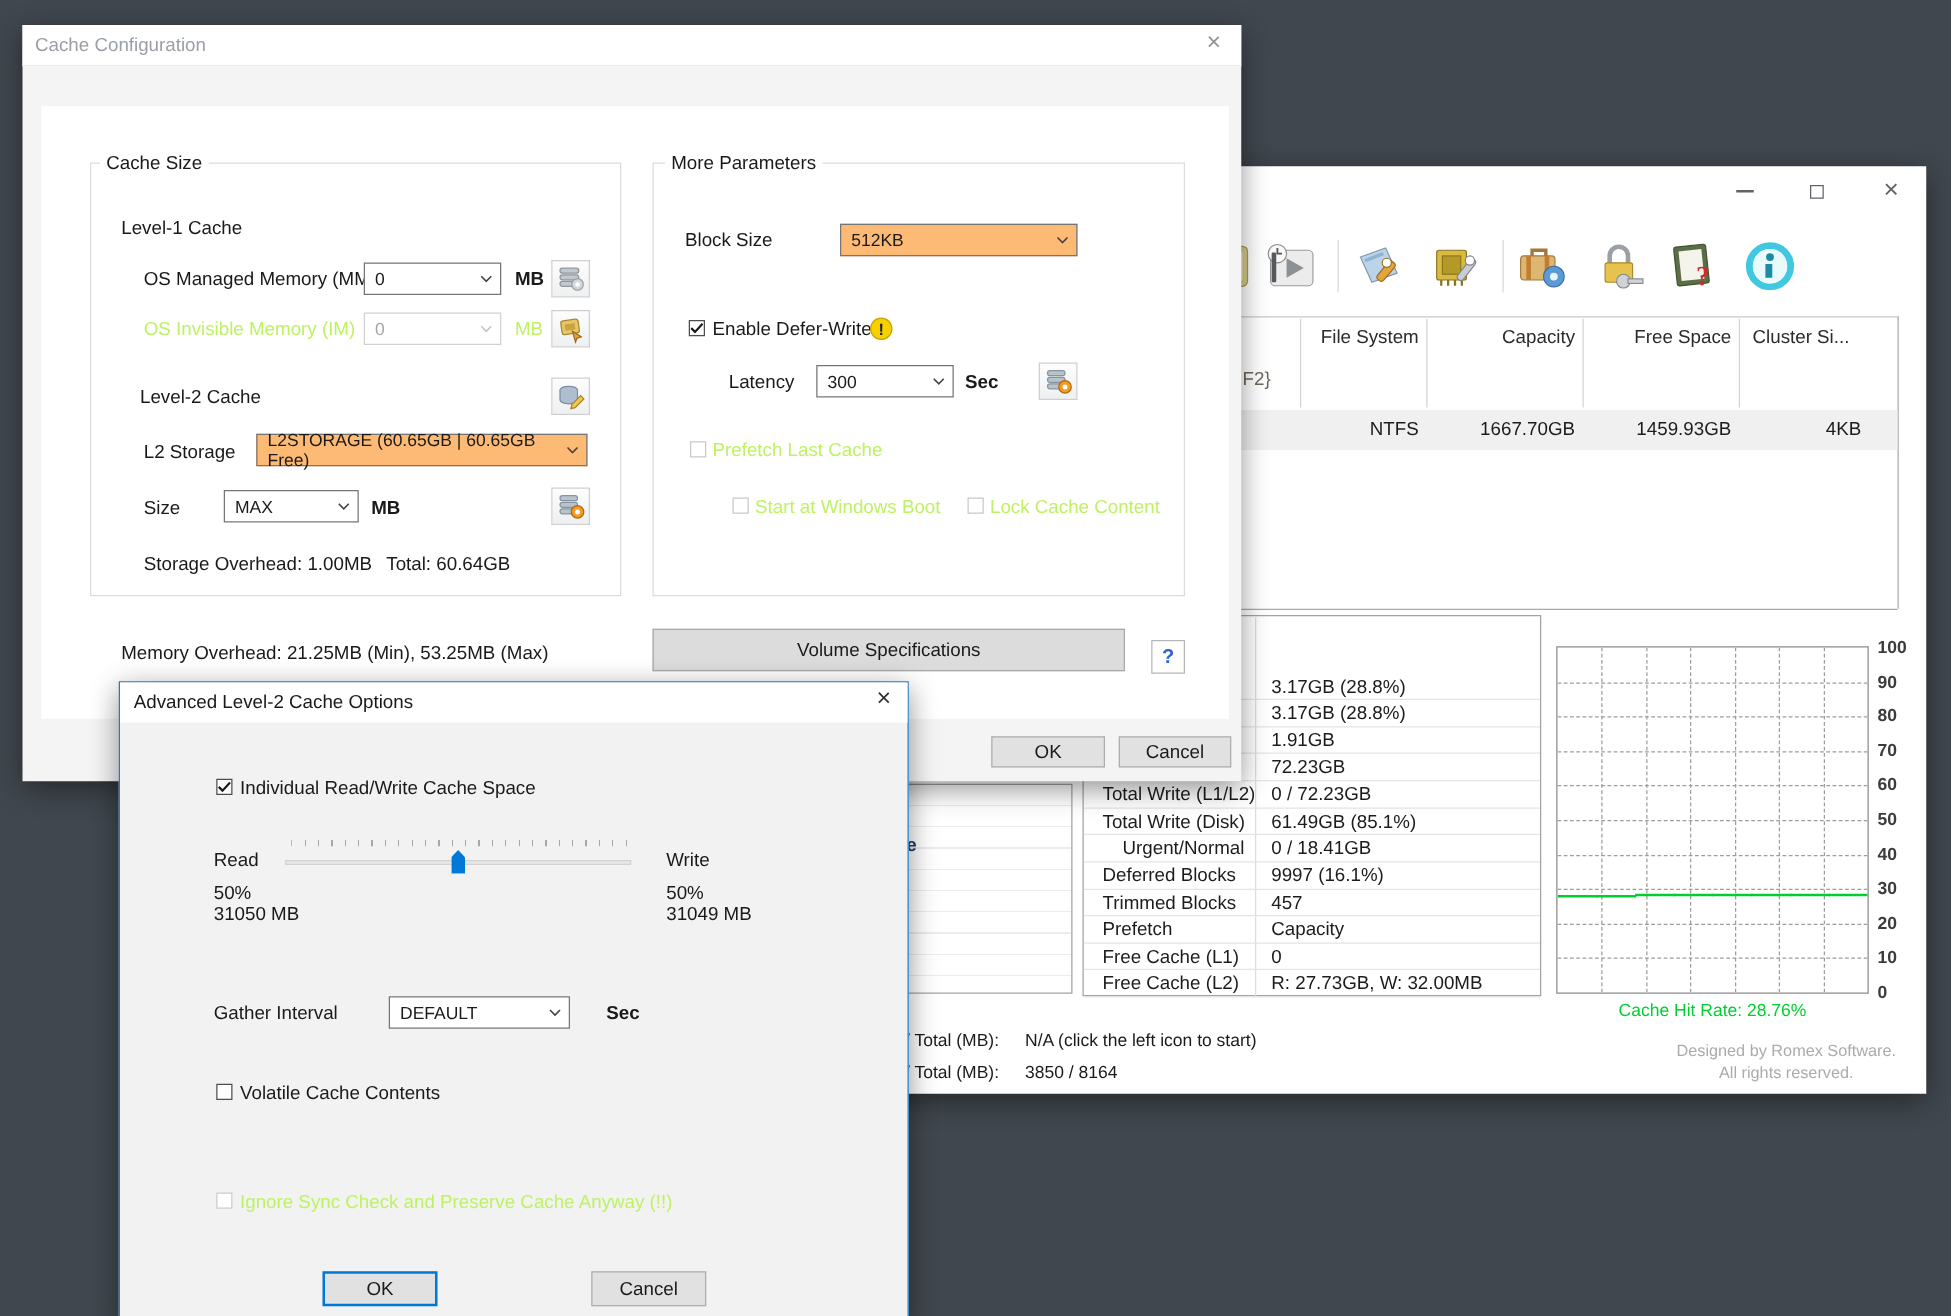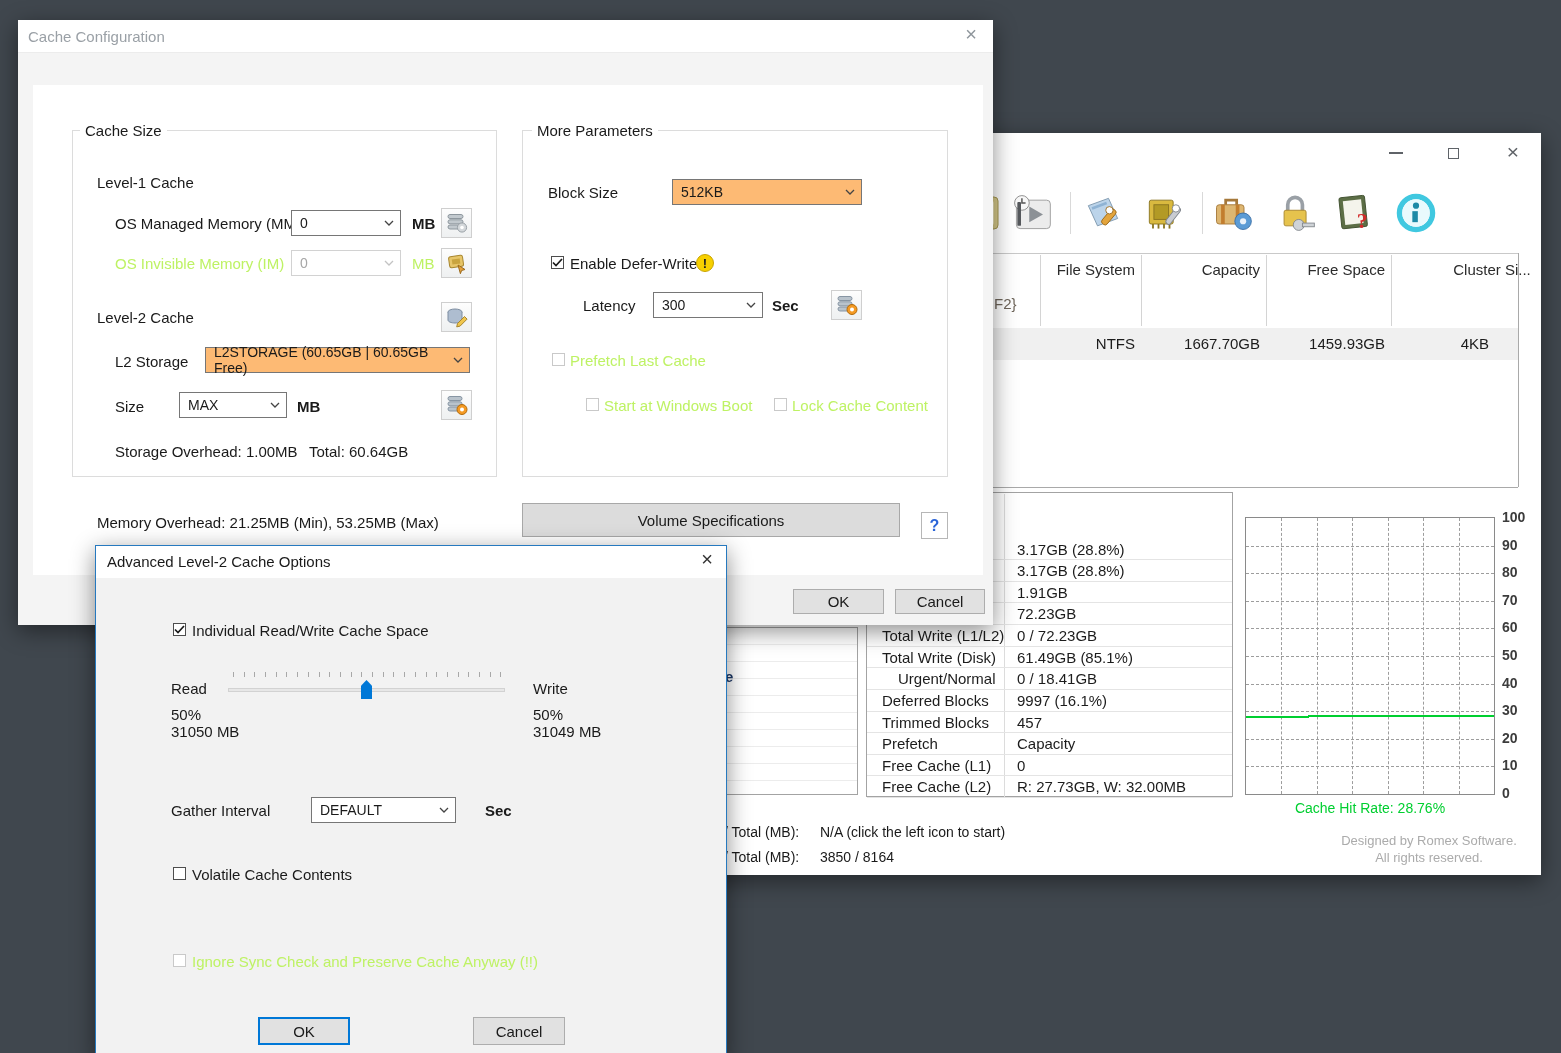--- a/index.html
+++ b/index.html
@@ -138,21 +138,21 @@
   <div class="vline" style="left:1040px;top:255px;height:71px;z-index:2;"></div>
   <div class="vline" style="left:1141px;top:255px;height:71px;z-index:2;"></div>
   <div class="vline" style="left:1266px;top:255px;height:71px;z-index:2;"></div>
   <div class="vline" style="left:1391px;top:255px;height:71px;z-index:2;"></div>
   <div class="vline" style="left:1518px;top:253px;height:234px;background:#a9a9a9;z-index:2;"></div>
   <div class="hline" style="left:960px;top:487px;width:558px;background:#a9a9a9;z-index:2;"></div>
 
   <div class="th" style="left:1040px;top:261px;width:95px;text-align:right;z-index:2;">File System</div>
   <div class="th" style="left:1141px;top:261px;width:119px;text-align:right;z-index:2;">Capacity</div>
   <div class="th" style="left:1266px;top:261px;width:119px;text-align:right;z-index:2;">Free Space</div>
-  <div class="th" style="left:1402px;top:261px;width:110px;text-align:center;z-index:2;margin-left:35px;">Cluster Si...</div>
+  <div class="th" style="left:1402px;top:261px;width:110px;text-align:left;z-index:2;">Cluster Si...</div>
 
   <div class="abs nw" style="left:994px;top:295px;font-size:15px;color:#6e655a;z-index:2;">F2}</div>
 
   <div class="abs" style="left:960px;top:328px;width:558px;height:32px;background:#f0f0f0;z-index:2;">
     <div class="td" style="left:80px;top:0;width:95px;text-align:right;">NTFS</div>
     <div class="td" style="left:181px;top:0;width:119px;text-align:right;">1667.70GB</div>
     <div class="td" style="left:306px;top:0;width:119px;text-align:right;">1459.93GB</div>
     <div class="td" style="left:431px;top:0;width:98px;text-align:right;">4KB</div>
   </div>
 
@@ -322,21 +322,21 @@
   </div>
   <div class="lbl abs dis" style="left:412px;top:255px;z-index:13;">MB</div>
   <div class="icon-btn" style="left:441px;top:248px;z-index:13;">
     <svg width="24" height="24" viewBox="0 0 24 24">
       <rect x="4" y="5" width="14" height="11" rx="2" transform="rotate(-8 11 10)" fill="#e7c66a" stroke="#a8862e"></rect>
       <rect x="7" y="8" width="8" height="5" transform="rotate(-8 11 10)" fill="#c9a43f"></rect>
       <path d="M13 14 l7 4.5 -3.4 1 -1.2 3.2 z" fill="#e6a23c" stroke="#9c6b1d"></path>
     </svg>
   </div>
 
-  <div class="lbl abs" style="left:97px;top:309px;z-index:13;">Level-2 Cache</div>
+  <div class="lbl abs" style="left:112px;top:309px;z-index:13;">Level-2 Cache</div>
   <div class="icon-btn" style="left:441px;top:302px;z-index:13;">
     <svg width="24" height="24" viewBox="0 0 24 24">
       <g fill="#aebdd0" stroke="#7d8da1">
           <ellipse cx="10" cy="7" rx="7" ry="3"></ellipse>
           <path d="M3 7 v8 c0 1.7 3.1 3 7 3 s7 -1.3 7 -3 V7"></path>
         </g>
       <path d="M12.5 18.5 l7-7 2.6 2.6 -7 7 -3.4 .8 z" fill="#f0c64e" stroke="#a8862e"></path>
     </svg>
   </div>
 

